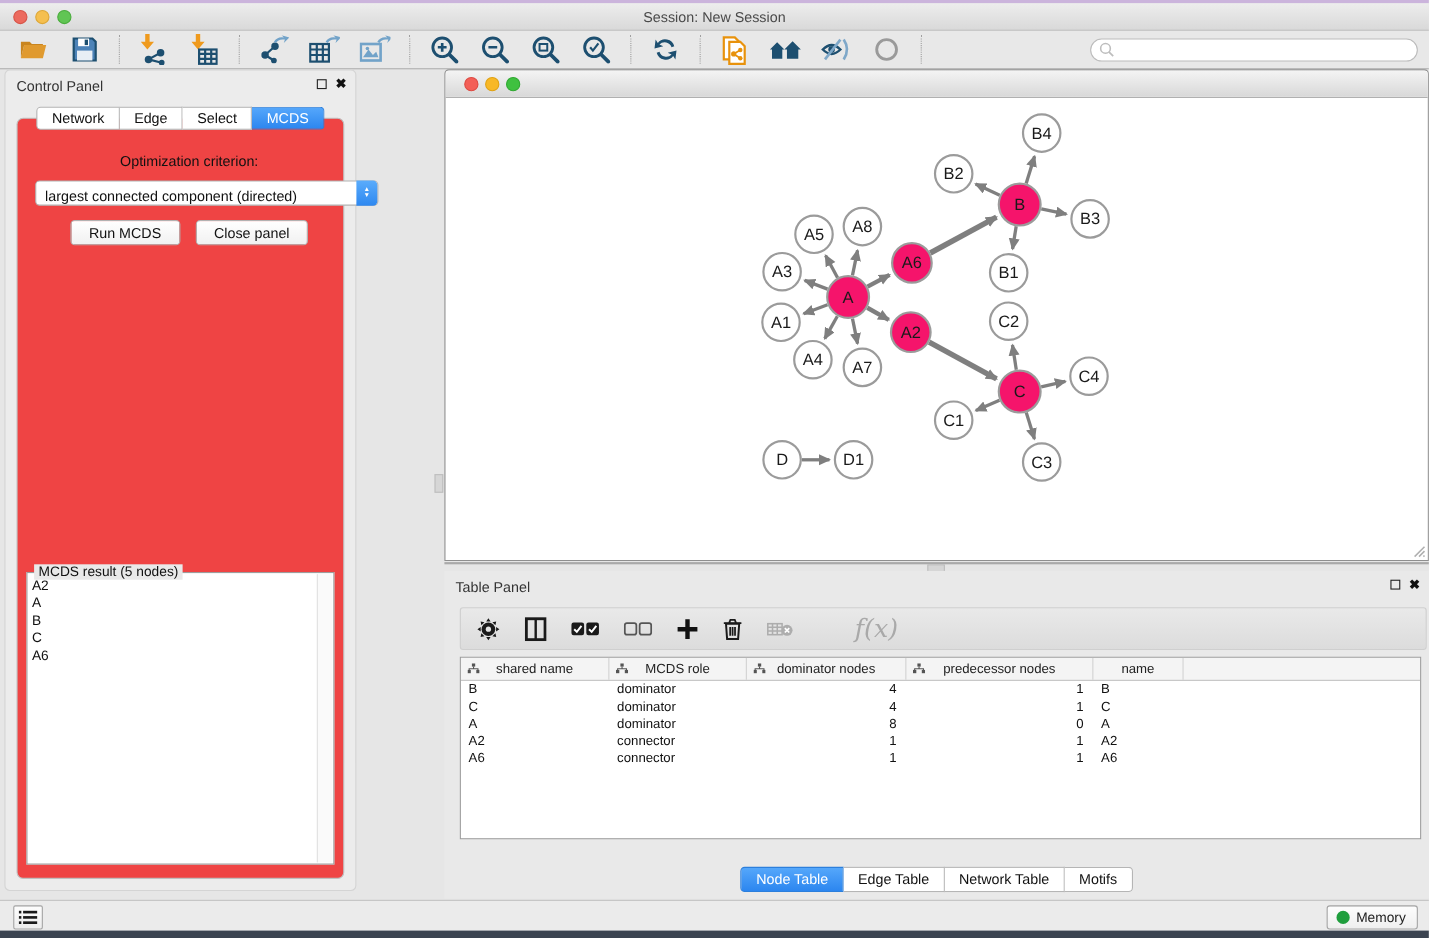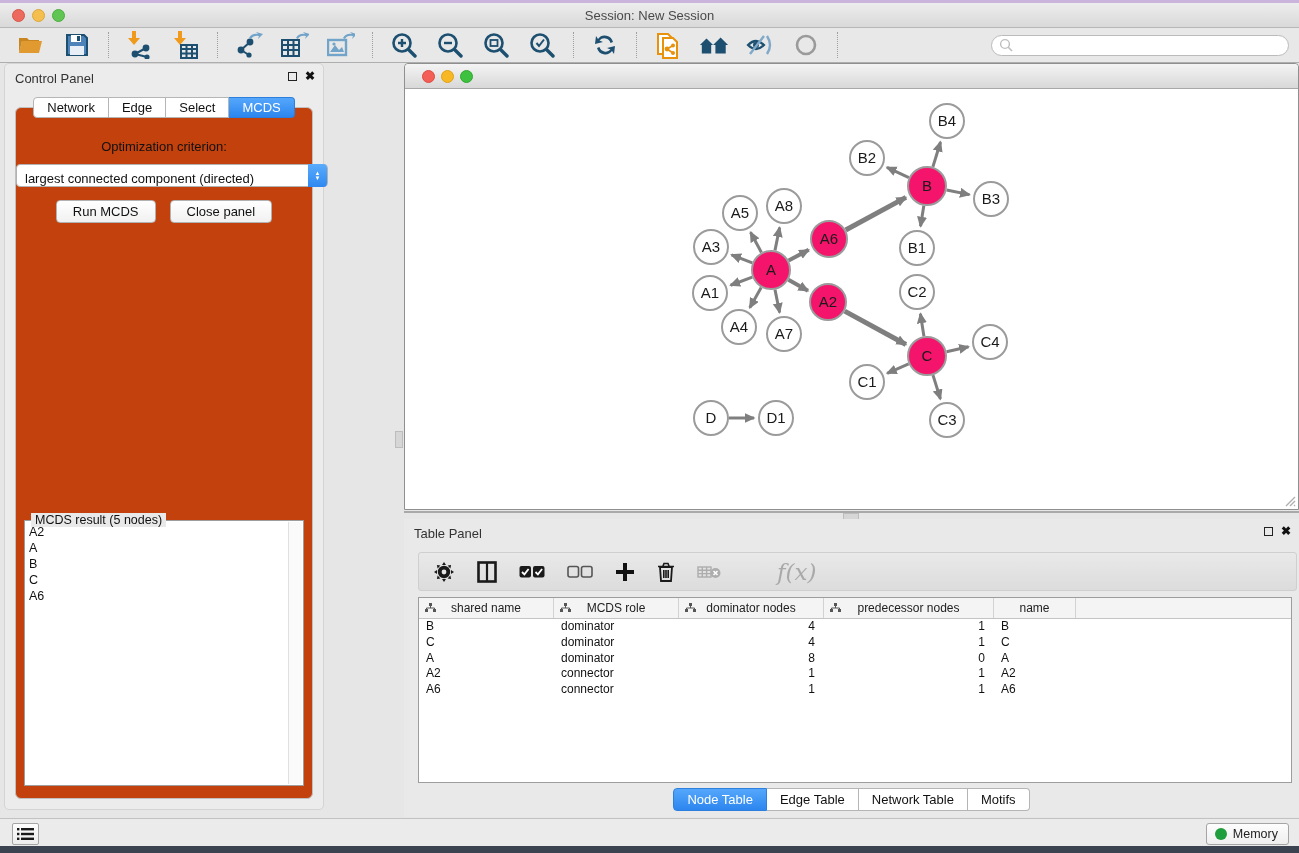--- a/index.html
+++ b/index.html
@@ -40,21 +40,21 @@
   .close-x { font-size:12px; font-weight:bold; color:#111; line-height:11px; }
 
   #ctrl-tabs { position:absolute; left:0; right:0; top:33px; display:flex; justify-content:center; z-index:2; }
   .tab { height:21px; padding:0 13px; font-size:13px; line-height:19px; background:#fff;
     border:1px solid #b5b5b5; border-left:none; color:#111; }
   .tab:first-child { border-left:1px solid #b5b5b5; border-radius:4px 0 0 4px; }
   .tab:last-child { border-radius:0 4px 4px 0; }
   .tab.active { background:linear-gradient(#55a7fb,#2c86ef); color:#fff; border-color:#2c7fdc; }
 
   #ctrl-body { position:absolute; left:10px; right:10px; top:43px; bottom:10px;
-    border:1px solid #c0c0c0; border-radius:6px; background:#c2410c; }
+    border:1px solid #c0c0c0; border-radius:6px; background:#ef4444;padding-left:16px; }
   #opt-label { text-align:center; margin-top:31px; font-size:13px; color:#111; }
   #opt-select { position:relative; margin:10px auto 0; width:312px; height:23px; background:#fff;
     border:1px solid #b2b2b2; border-radius:4px; font-size:13px; color:#111;
     display:flex; align-items:flex-end; padding-left:8px; }
   #opt-stepper { position:absolute; right:0; top:-1px; width:19px; height:23px; border-radius:0 4px 4px 0;
     background:linear-gradient(#5aacfc,#2e88f0); display:flex; flex-direction:column;
     align-items:center; justify-content:center; color:#fff; font-size:6px; line-height:5px; }
   #ctrl-buttons { display:flex; justify-content:center; gap:14px; margin-top:13px; }
   .mac-btn { height:23px; padding:0 16px; background:linear-gradient(#fff,#f1f1f1);
     border:1px solid #b2b2b2; border-radius:4px; font-size:13px; color:#111;
@@ -90,21 +90,21 @@
     background:#d6d6d6; border:1px solid #bdbdbd; }
 
   
   #table-panel { position:absolute; left:404px; top:519px; width:895px; height:298px; background:#e9e9e9; }
   #tp-toolbar { position:absolute; left:14px; right:2px; top:33px; height:39px;
     background:linear-gradient(#e9e9e9,#dcdcdc); border:1px solid #cfcfcf; border-radius:3px;
     display:flex; align-items:center; gap:22px; padding-left:14px; }
   .tp-icon { display:flex; align-items:center; justify-content:center; }
   .fx-label { font-family:"DejaVu Serif", serif; font-style:italic; font-size:23px; color:#a9a9a9;margin-left:34px; }
 
-  #data-table { position:absolute; left:14px; top:78px; width:874px; height:186px;
+  #data-table { position:absolute; left:14px; top:78px; width:874px; height:166px;
     background:#fff; border:1px solid #9d9d9d; overflow:hidden; }
   #thead-row { display:flex; height:21px; background:#f4f4f4; border-bottom:1px solid #c4c4c4; }
   .th { position:relative; display:flex; align-items:center; justify-content:center;
     font-size:12px; color:#222; border-right:1px solid #d2d2d2; }
   .th .th-icon { position:absolute; left:6px; top:5px; }
   .tr { display:flex; height:15.8px; }
   .td { font-size:12px; color:#111; line-height:15.8px; white-space:nowrap; overflow:hidden; }
   .td.left { text-align:left; padding-left:7px; }
   .td.right { text-align:right; padding-right:9px; }
 

